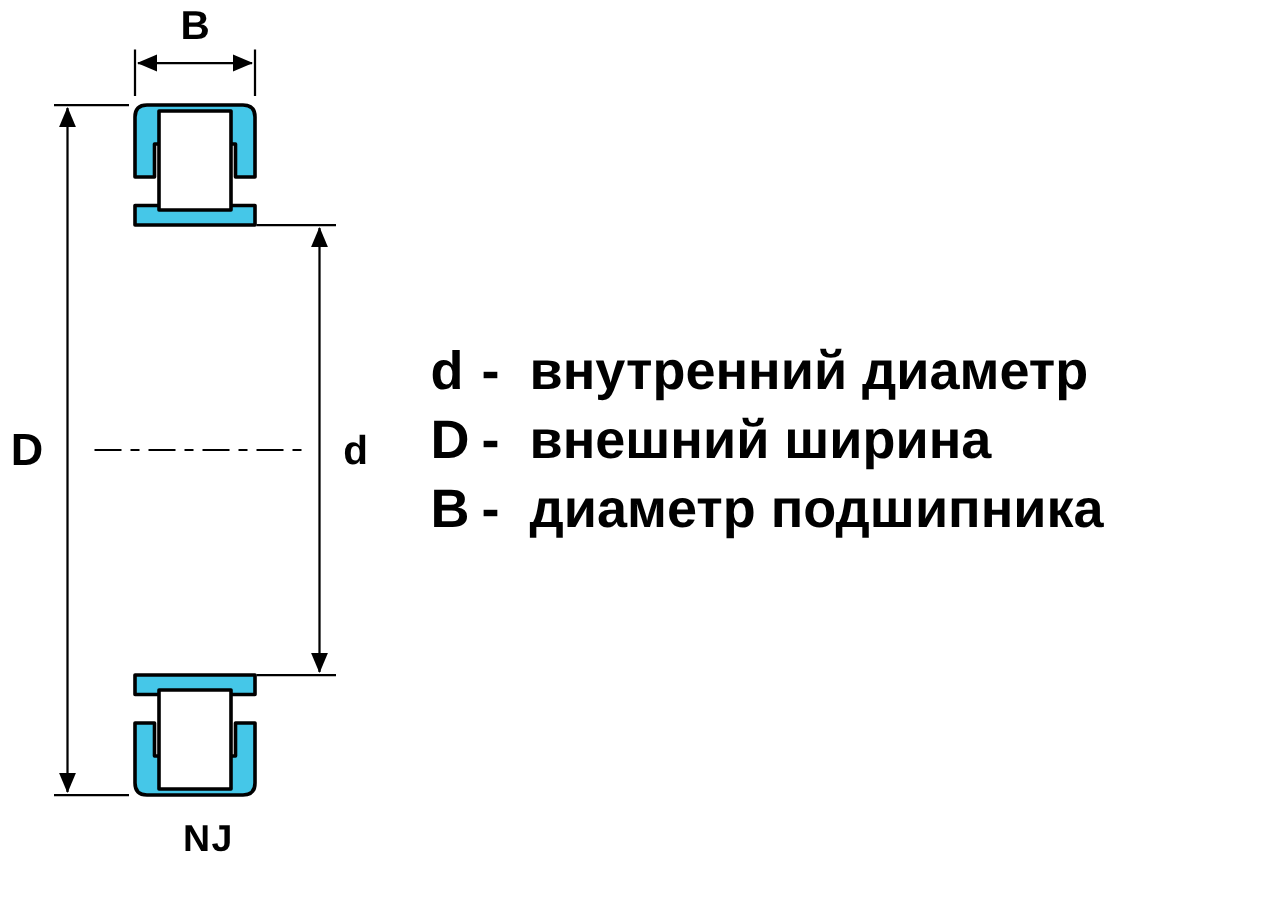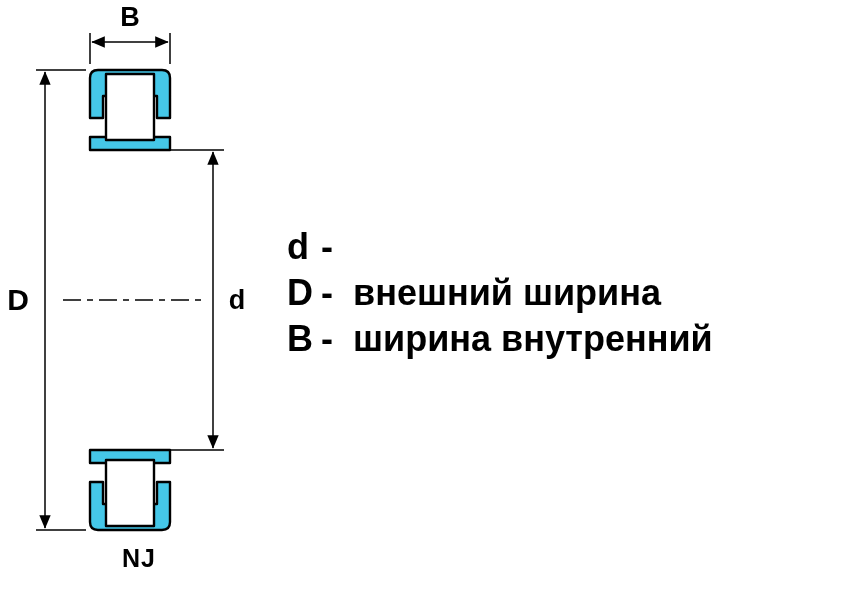--- a/index.html
+++ b/index.html
@@ -106,26 +106,27 @@
       <text class="dimtext dim-d-inner" x="237" y="309" text-anchor="middle">d</text>
     </g>
 
     <text class="dimtext type-label" x="139" y="567" text-anchor="middle">NJ</text>
   </svg>
 
   <div class="legend">
     <div class="legend-row">
       <span class="sym">d</span>
       <span class="sep">-</span>
+      <span class="txt">внутренний диаметр</span>
     </div>
     <div class="legend-row">
       <span class="sym">D</span>
       <span class="sep">-</span>
       <span class="txt">внешний ширина</span>
     </div>
     <div class="legend-row">
       <span class="sym">B</span>
       <span class="sep">-</span>
-      <span class="txt">ширина внутренний</span>
+      <span class="txt">диаметр подшипника</span>
     </div>
   </div>
 
 </div>
 
 </body></html>

